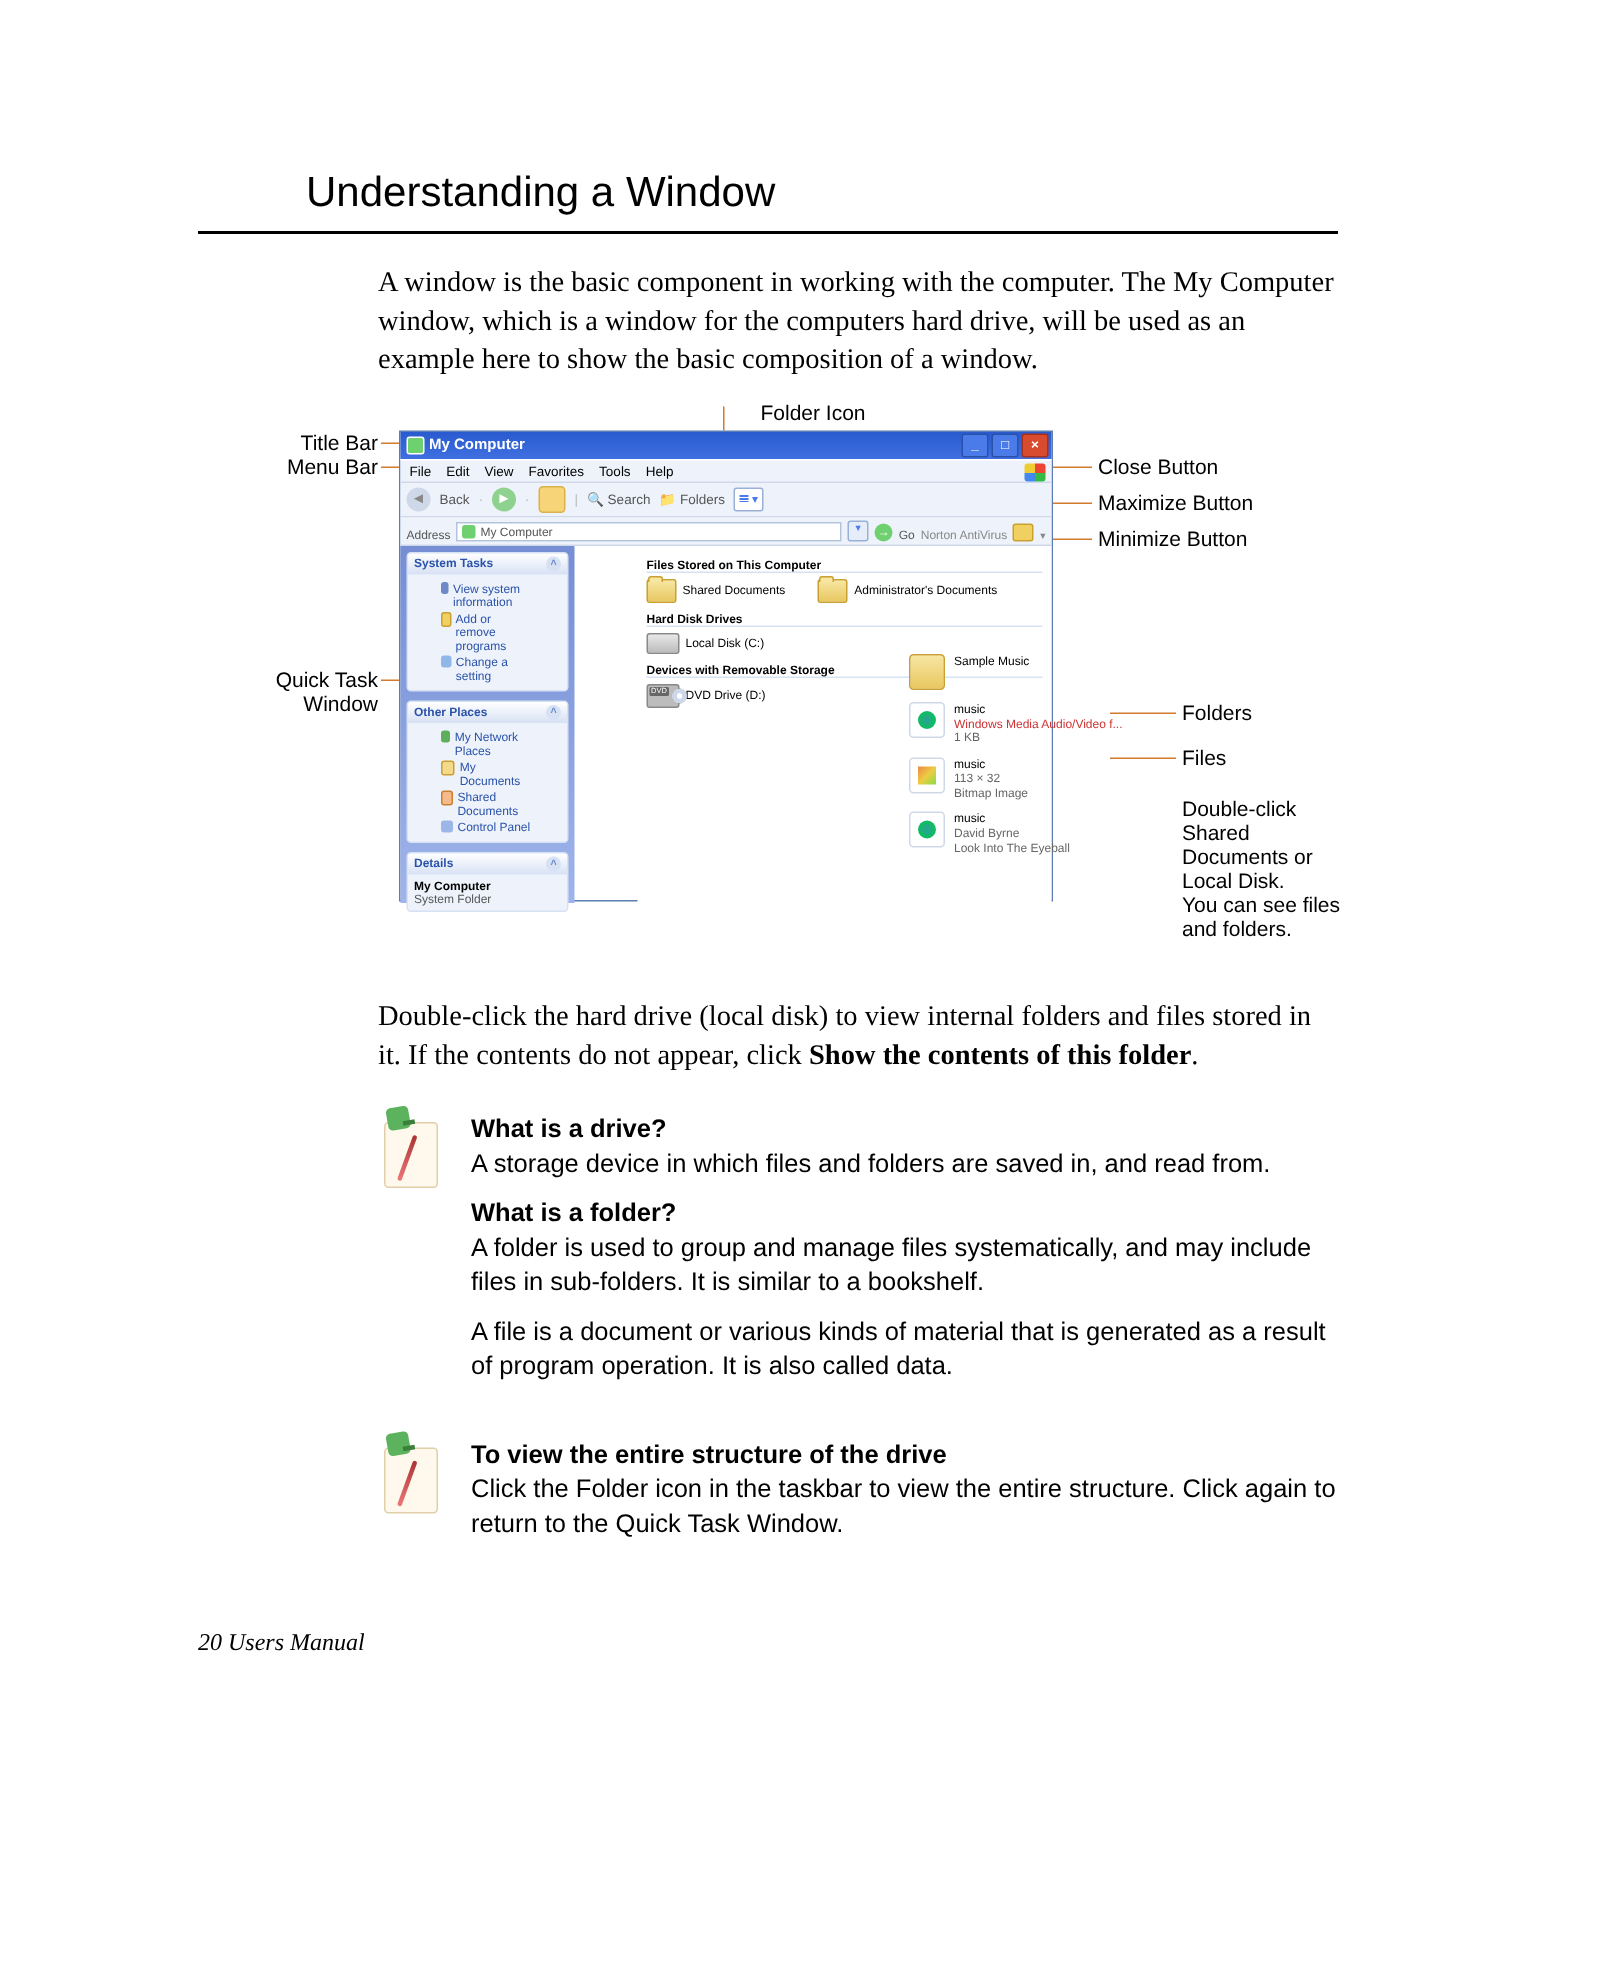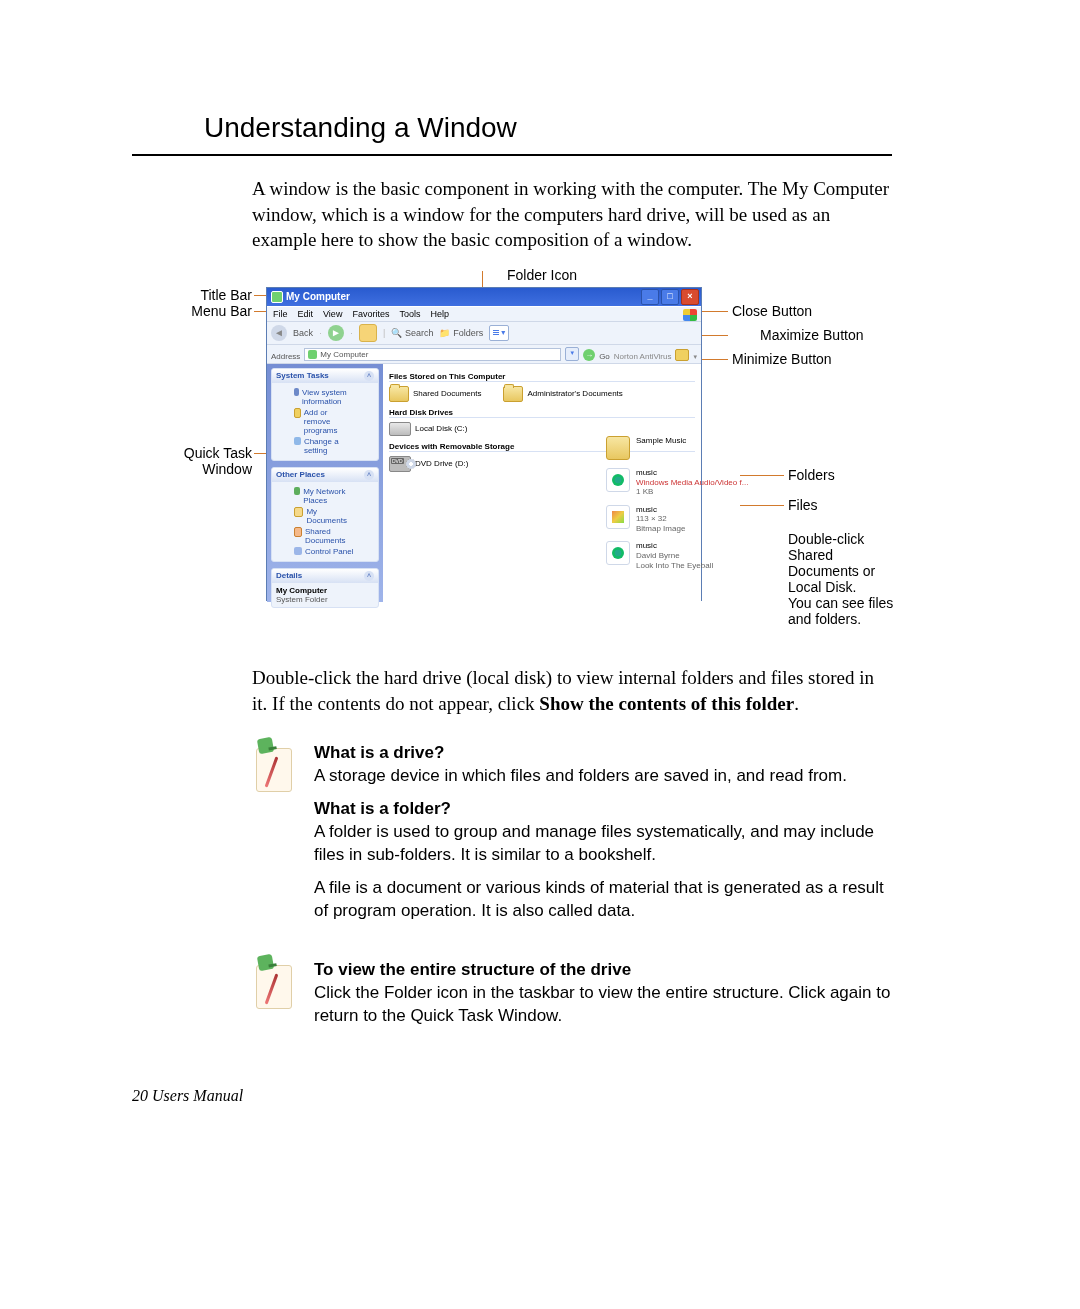--- a/index.html
+++ b/index.html
@@ -143,21 +143,21 @@
   }
   .addressbar .addrbox .pc{width:9px;height:9px;background:#6fd06f;border-radius:2px;}
   .addressbar .drop{width:12px;height:12px;background:#e5edfb;border:1px solid #9ab0d6;border-radius:2px;font-size:7px;text-align:center;line-height:10px;color:#4a7be8;}
   .addressbar .go{width:12px;height:12px;background:#6fd06f;border-radius:50%;color:#fff;font-size:8px;text-align:center;line-height:12px;}
   .addressbar .golbl{color:#555;}
   .addressbar .norton{color:#888;}
   .addressbar .norticon{width:12px;height:10px;background:#f0d060;border:1px solid #caa030;border-radius:2px;}
   .addressbar .nortdrop{font-size:7px;color:#888;}
   
   .winbody {
-    display:flex; height:calc(100% - 18px - 18px - 22px - 16px);
+    display:flex; height:calc(100% - 18px - 18px - 22px - 16px);gap:42px;
   }
   .sidebar {
     width:116px;
     background:linear-gradient(#758ed4,#9fb4ea);
     padding:4px;
     font-size:8px;
     color:#2a52aa;
     box-sizing:border-box;
   }
   .panel {
@@ -290,21 +290,21 @@
     <div class="lbl" style="left:-10px;top:16px;text-align:right;width:120px">Menu Bar</div>
     <div class="line h" style="left:112px;top:24px;width:12px"></div>
 
     <div class="lbl" style="left:-10px;top:158px;text-align:right;width:120px">Quick Task
 Window</div>
     <div class="line h" style="left:112px;top:166px;width:12px"></div>
 
     <div class="lbl" style="left:590px;top:16px">Close Button</div>
     <div class="line h" style="left:558px;top:24px;width:28px"></div>
 
-    <div class="lbl" style="left:618px;top:40px">Maximize Button</div>
+    <div class="lbl" style="left:590px;top:40px">Maximize Button</div>
     <div class="line h" style="left:558px;top:48px;width:28px"></div>
     <div class="line v" style="left:558px;top:10px;height:38px"></div>
 
     <div class="lbl" style="left:590px;top:64px">Minimize Button</div>
     <div class="line h" style="left:558px;top:72px;width:28px"></div>
     <div class="line v" style="left:558px;top:10px;height:62px"></div>
 
     <div class="lbl" style="left:646px;top:180px">Folders</div>
     <div class="line h" style="left:598px;top:188px;width:44px"></div>
 

